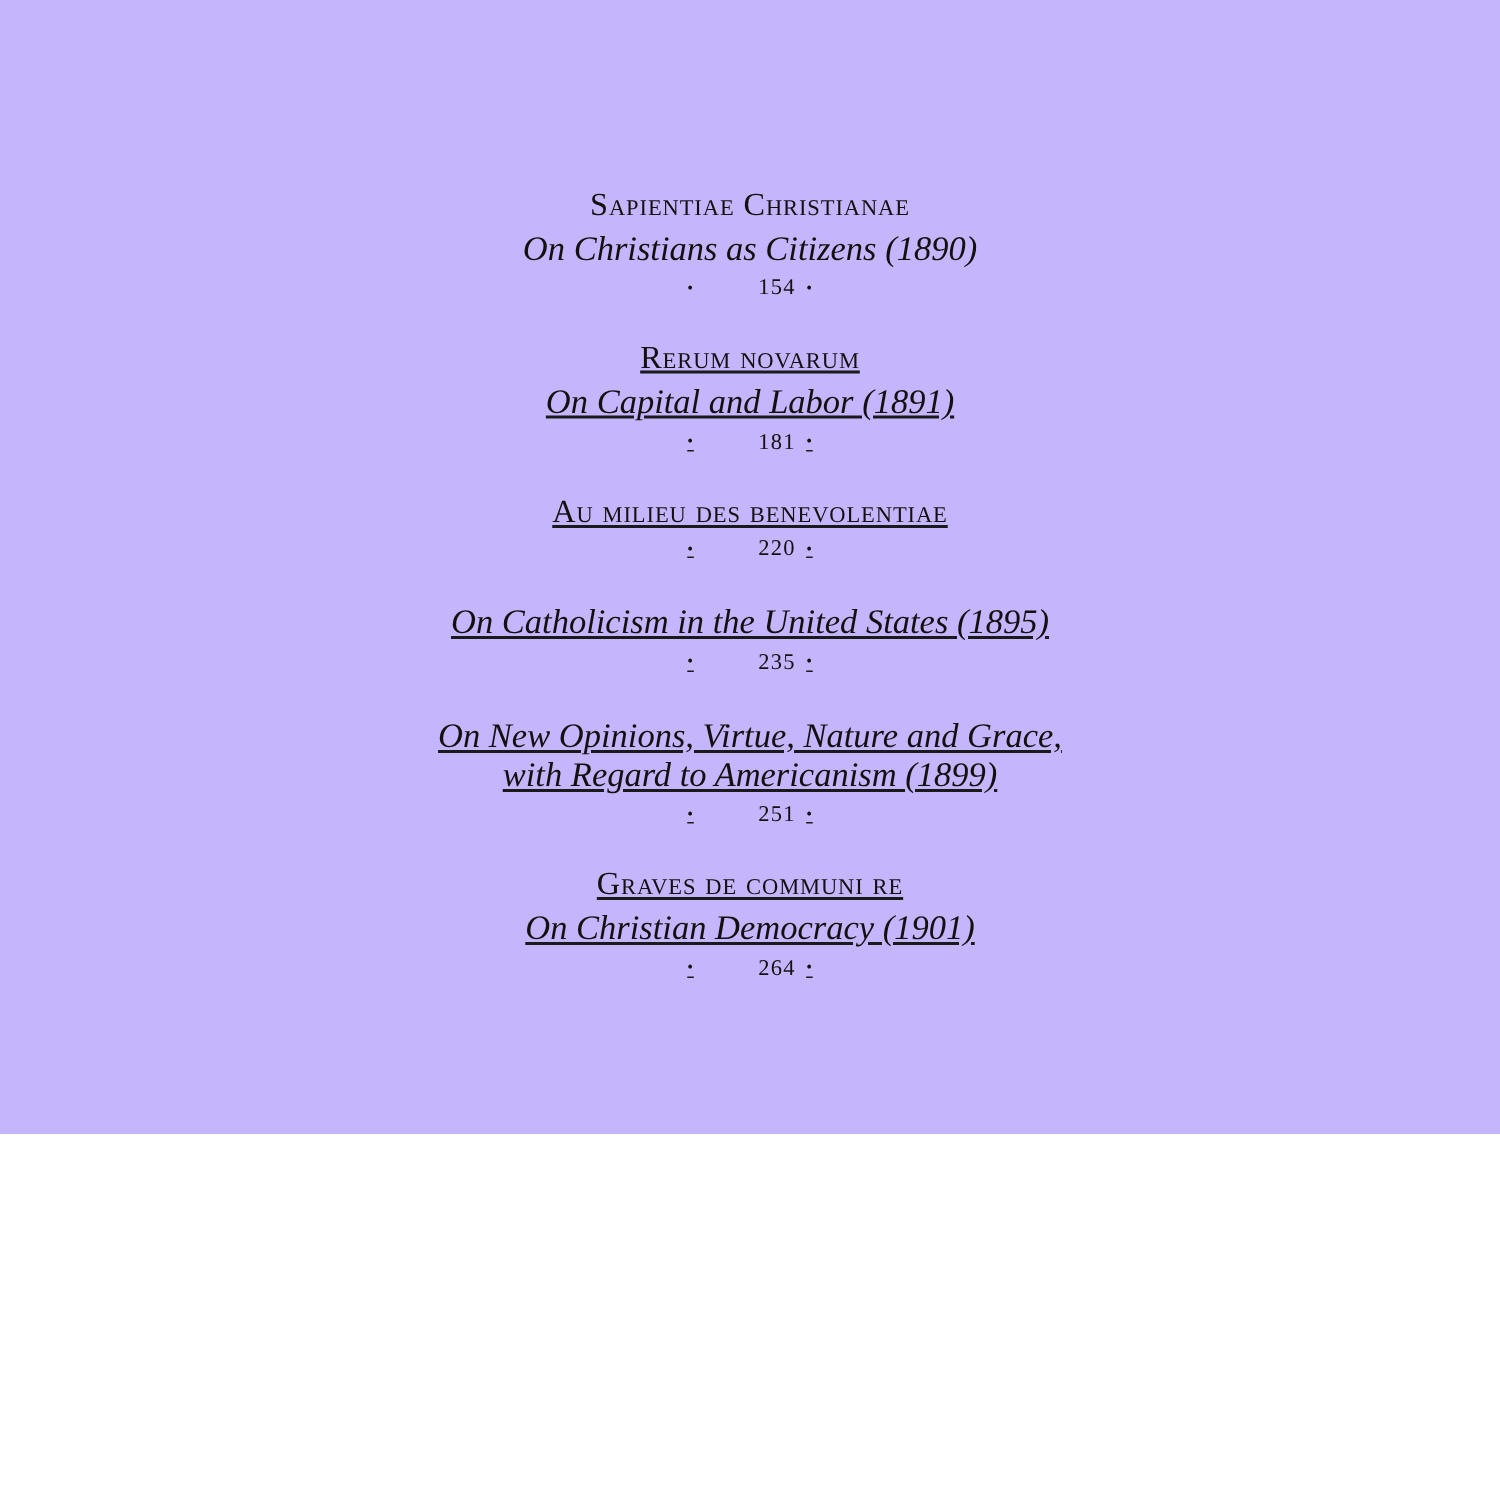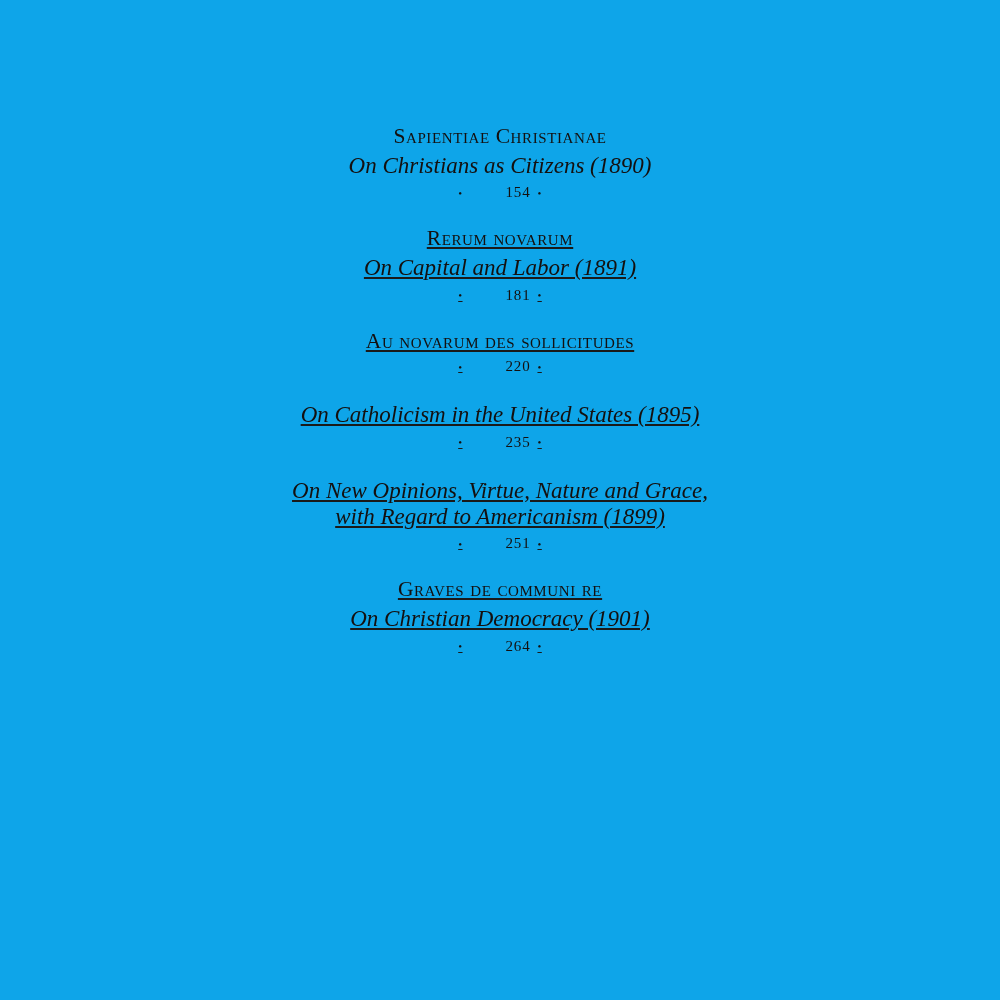--- a/index.html
+++ b/index.html
@@ -10,22 +10,22 @@
   body {
     width: 1000px;
     height: 1000px;
     font-family: "Liberation Serif", serif;
     color: #1a1a1a;
     -webkit-font-smoothing: antialiased;
   }
   .page {
     position: relative;
     width: 1000px;
-    height: 1000px;
-    background: #0ea5e9;
+    height: 756px;
+    background: #c4b5fd;
     overflow: hidden;
   }
   .toc {
     position: absolute;
     top: 126px;
     left: 0;
     width: 1000px;
     text-align: center;
   }
   .entry {
@@ -86,21 +86,21 @@
       <div class="entry-page"><span class="dot">•</span><span class="num">154</span><span class="dot">•</span></div>
     </div>
 
     <div class="entry">
       <div class="entry-title">Rerum novarum</div>
       <div class="entry-subtitle">On Capital and Labor (1891)</div>
       <div class="entry-page"><span class="dot">•</span><span class="num">181</span><span class="dot">•</span></div>
     </div>
 
     <div class="entry">
-      <div class="entry-title">Au novarum des sollicitudes</div>
+      <div class="entry-title">Au milieu des benevolentiae</div>
       <div class="entry-page"><span class="dot">•</span><span class="num">220</span><span class="dot">•</span></div>
     </div>
 
     <div class="entry">
       <div class="entry-subtitle">On Catholicism in the United States (1895)</div>
       <div class="entry-page"><span class="dot">•</span><span class="num">235</span><span class="dot">•</span></div>
     </div>
 
     <div class="entry">
       <div class="entry-subtitle">On New Opinions, Virtue, Nature and Grace,

